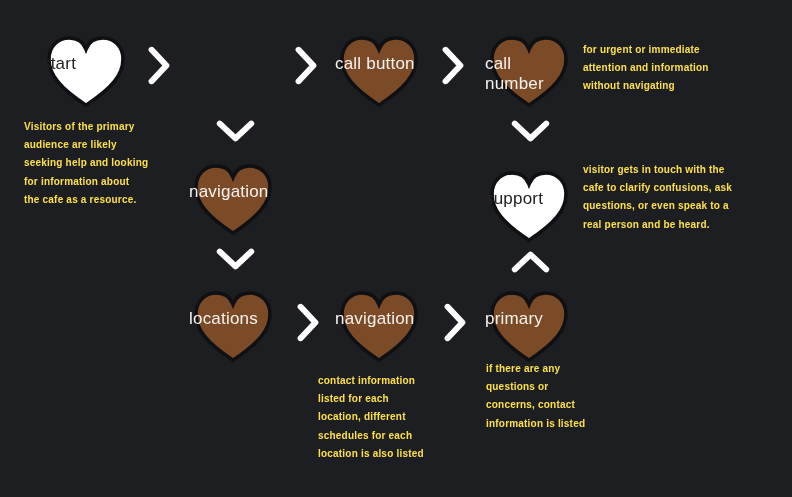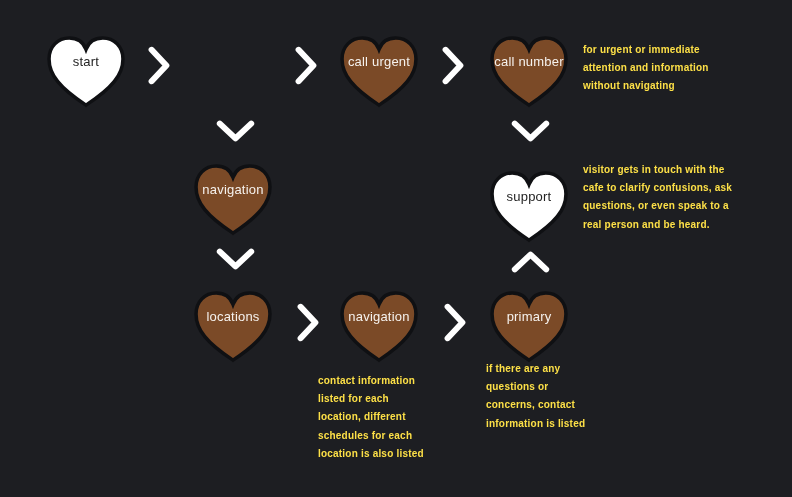--- a/index.html
+++ b/index.html
@@ -12,22 +12,22 @@
   .canvas {
     position: relative;
     width: 792px; height: 497px;
     background: #1d1e22;
     overflow: hidden;
   }
   .heart-node { position: absolute; width: 88px; height: 82px; }
   .heart-node svg { position: absolute; left: 0; top: 0; width: 100%; height: 100%; }
   .heart-label {
     position: absolute; left: 0; right: 0; top: 23px;
-    text-align: center;
-    font-size: 13px;
+    text-align: left;
+    font-size: 17px;
     color: #f6f2ee;
     letter-spacing: 0.2px;
     pointer-events: none;
   }
   .heart-label.dark { color: #232323; }
   .note {
     position: absolute;
     font-size: 10px;
     line-height: 18.2px;
     color: #fde047;
@@ -48,21 +48,21 @@
       <path d="M50,85 C20,65 8,50 8,32 C8,18 18,8 31,8 C40,8 47,13 50,21 C53,13 60,8 69,8 C82,8 92,18 92,32 C92,50 80,65 50,85 Z" stroke="#0f1013" stroke-width="4" fill="#ffffff"></path>
     </svg>
     <div class="heart-label dark">start</div>
   </div>
 
 
   <div class="heart-node" style="left:335px; top:31px;">
     <svg viewBox="0 0 100 94" preserveAspectRatio="none">
       <path d="M50,85 C20,65 8,50 8,32 C8,18 18,8 31,8 C40,8 47,13 50,21 C53,13 60,8 69,8 C82,8 92,18 92,32 C92,50 80,65 50,85 Z" stroke="#0f1013" stroke-width="4" fill="#7b4a27"></path>
     </svg>
-    <div class="heart-label">call urgent</div>
+    <div class="heart-label">call button</div>
   </div>
 
   <div class="heart-node" style="left:485px; top:31px;text-decoration:underline;">
     <svg viewBox="0 0 100 94" preserveAspectRatio="none">
       <path d="M50,85 C20,65 8,50 8,32 C8,18 18,8 31,8 C40,8 47,13 50,21 C53,13 60,8 69,8 C82,8 92,18 92,32 C92,50 80,65 50,85 Z" stroke="#0f1013" stroke-width="4" fill="#7b4a27"></path>
     </svg>
     <div class="heart-label">call number</div>
   </div>
 
   <div class="heart-node" style="left:189px; top:159px;">
@@ -141,20 +141,25 @@
         <polyline points="5,5 22,21 39,5" fill="none" stroke="#ffffff" stroke-width="6.5" stroke-linecap="round" stroke-linejoin="round"></polyline>
       </svg>
   </div>
 
   <div class="arrow" style="left:510px; top:250px;">
     <svg width="41" height="24" viewBox="0 0 44 26">
         <polyline points="5,21 22,5 39,21" fill="none" stroke="#ffffff" stroke-width="6.5" stroke-linecap="round" stroke-linejoin="round"></polyline>
       </svg>
   </div>
 
+  <div class="note" style="left:24px; top:118px; width:170px;">Visitors of the primary
+audience are likely
+seeking help and looking
+for information about
+the cafe as a resource.</div>
   <div class="note" style="left:583px; top:41px; width:185px;">for urgent or immediate
 attention and information
 without navigating</div>
   <div class="note" style="left:583px; top:161px; width:205px;">visitor gets in touch with the
 cafe to clarify confusions, ask
 questions, or even speak to a
 real person and be heard.</div>
   <div class="note" style="left:318px; top:372px; width:155px;">contact information
 listed for each
 location, different

